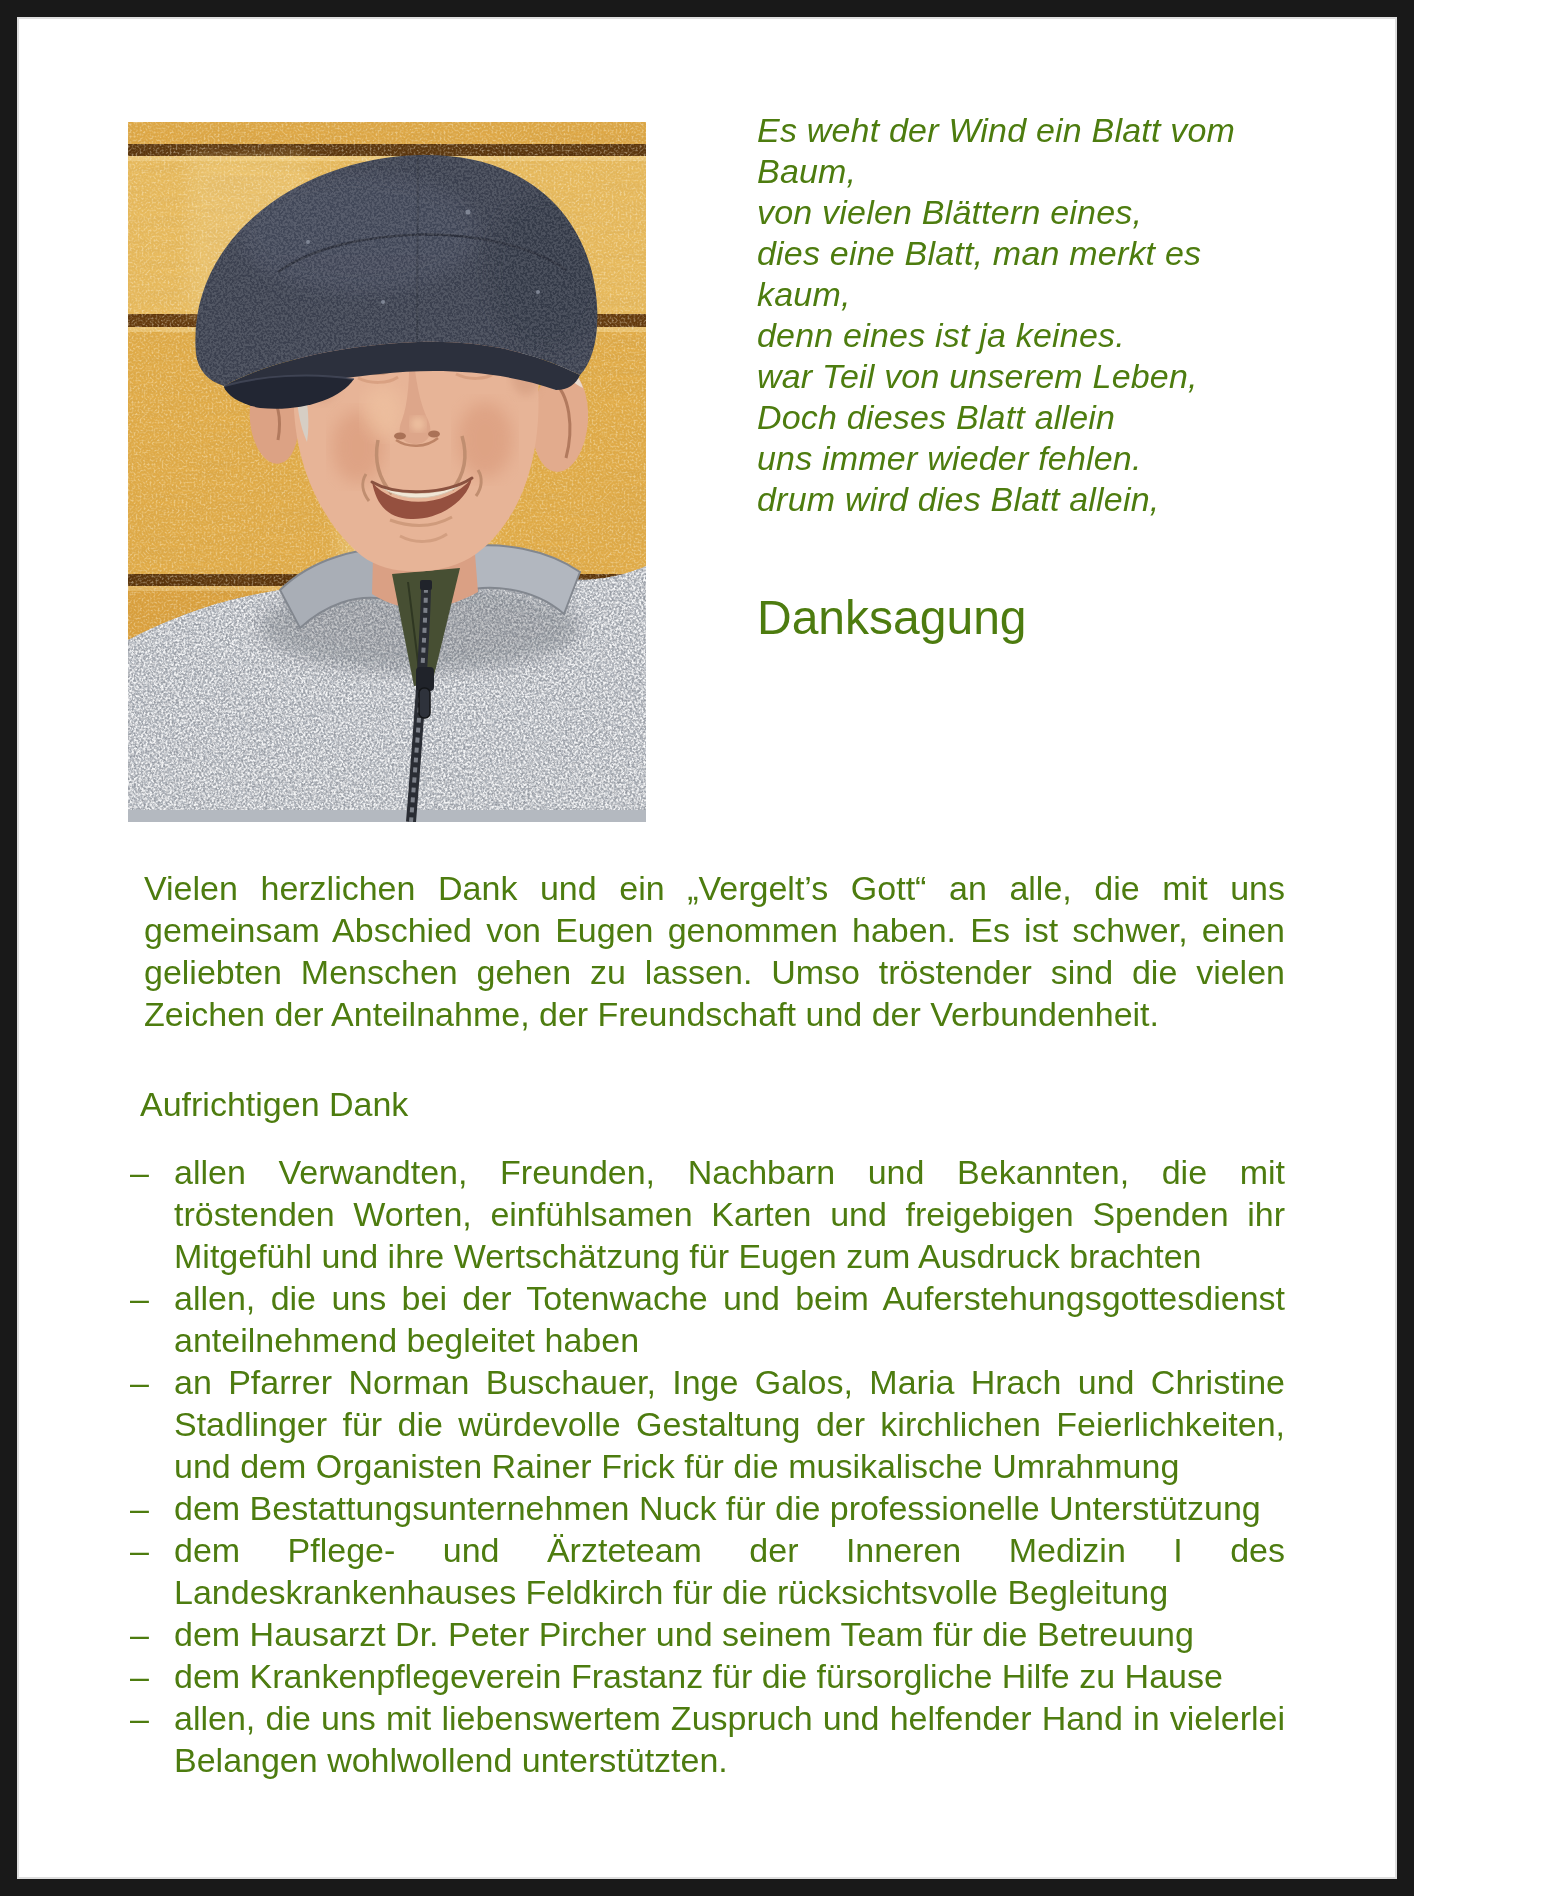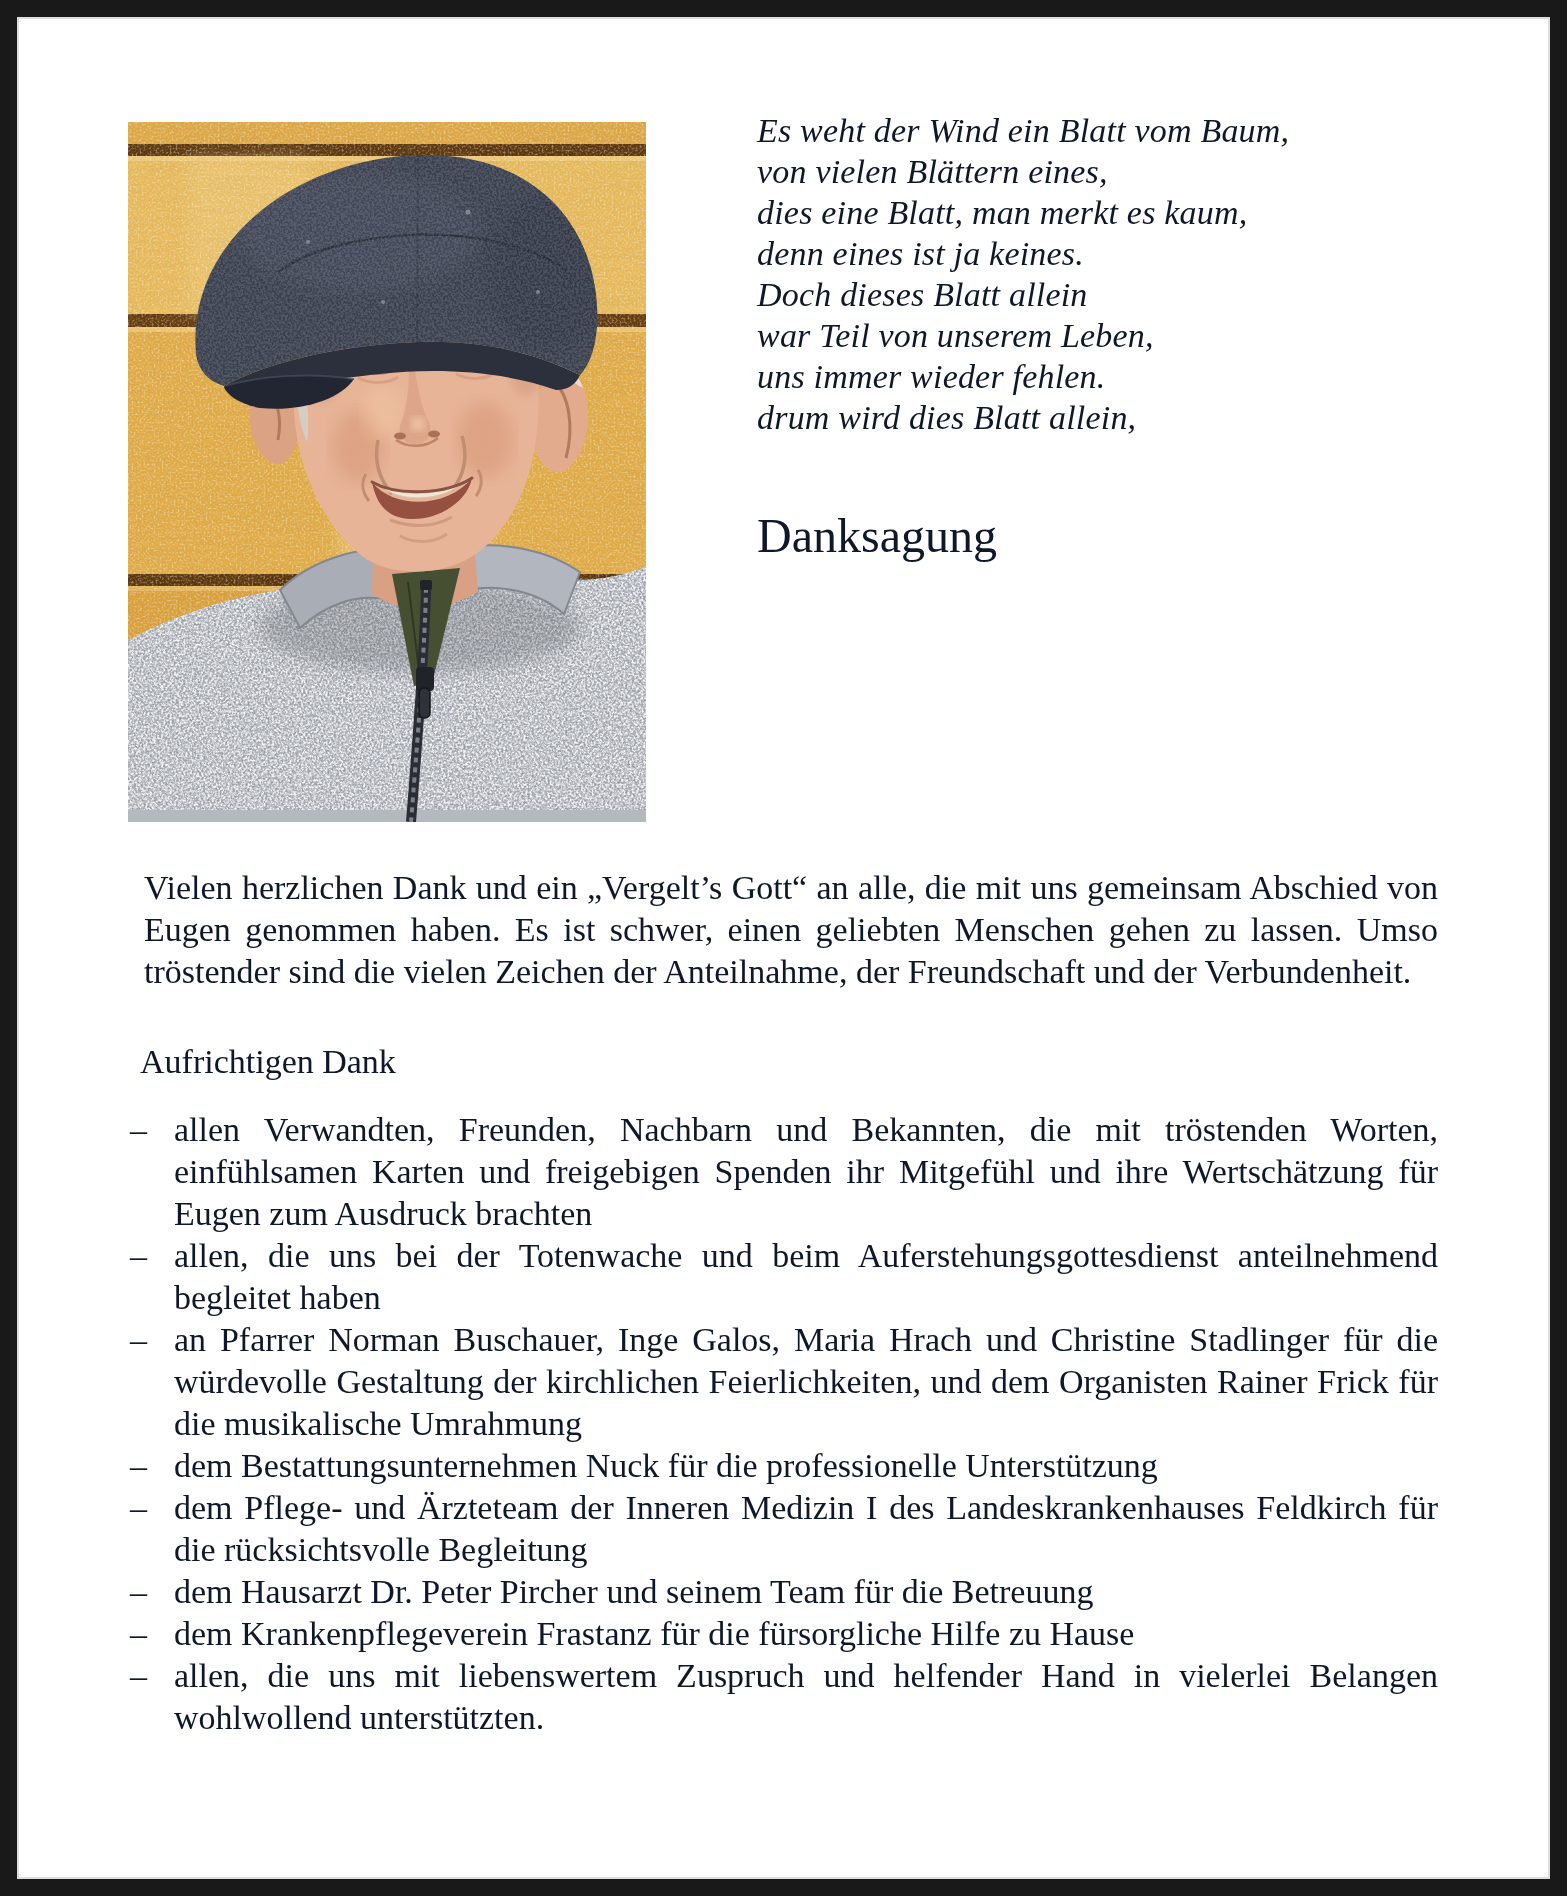--- a/index.html
+++ b/index.html
@@ -1,25 +1,25 @@
 <!DOCTYPE html>
 <html lang="de"><head>
 <meta charset="utf-8">
 <style>
   html,body{margin:0;padding:0;background:#ffffff;}
   .page{
     position:relative;
-    width:1567px;height:1896px;
+    width:1414px;height:1896px;
     box-sizing:border-box;
     background:#ffffff;
     border:17px solid #191919;
     box-shadow: inset 0 0 0 2px #dedede;
     overflow:hidden;
-    font-family:Liberation Serif, serif;
-    color:#0f172a;
+    font-family:Liberation Sans, sans-serif;
+    color:#4d7c0f;
   }
   .content{position:relative;width:100%;height:100%;box-sizing:border-box;padding:0 112px 0 111px;}
   .top-section{display:flex;margin-top:93px;}
   .photo{flex:none;width:518px;height:700px;margin:12px 0 0 0;padding:0;}
   .photo svg{display:block;}
   .right-col{margin-left:111px;flex:1;min-width:0;}
   .poem{font-style:italic;font-size:34px;line-height:41px;letter-spacing:0.2px;}
   .kicker{font-size:48px;line-height:56px;margin-top:70px;}
   .name{margin:24px 0 0 0;font-size:104px;line-height:94px;font-weight:400;letter-spacing:0.5px;}
   .name .name-line{display:block;}
@@ -229,22 +229,22 @@
           </g>
         </svg>
       </figure>
 
       <div class="right-col">
         <div class="poem">
           <div class="poem-line">Es weht der Wind ein Blatt vom Baum,</div>
           <div class="poem-line">von vielen Blättern eines,</div>
           <div class="poem-line">dies eine Blatt, man merkt es kaum,</div>
           <div class="poem-line">denn eines ist ja keines.</div>
+          <div class="poem-line">war Teil von unserem Leben,</div>
           <div class="poem-line">Doch dieses Blatt allein</div>
-          <div class="poem-line">war Teil von unserem Leben,</div>
           <div class="poem-line">uns immer wieder fehlen.</div>
           <div class="poem-line">drum wird dies Blatt allein,</div>
         </div>
 
         <div class="kicker">Danksagung</div>
 
 
       </div>
     </header>
 

